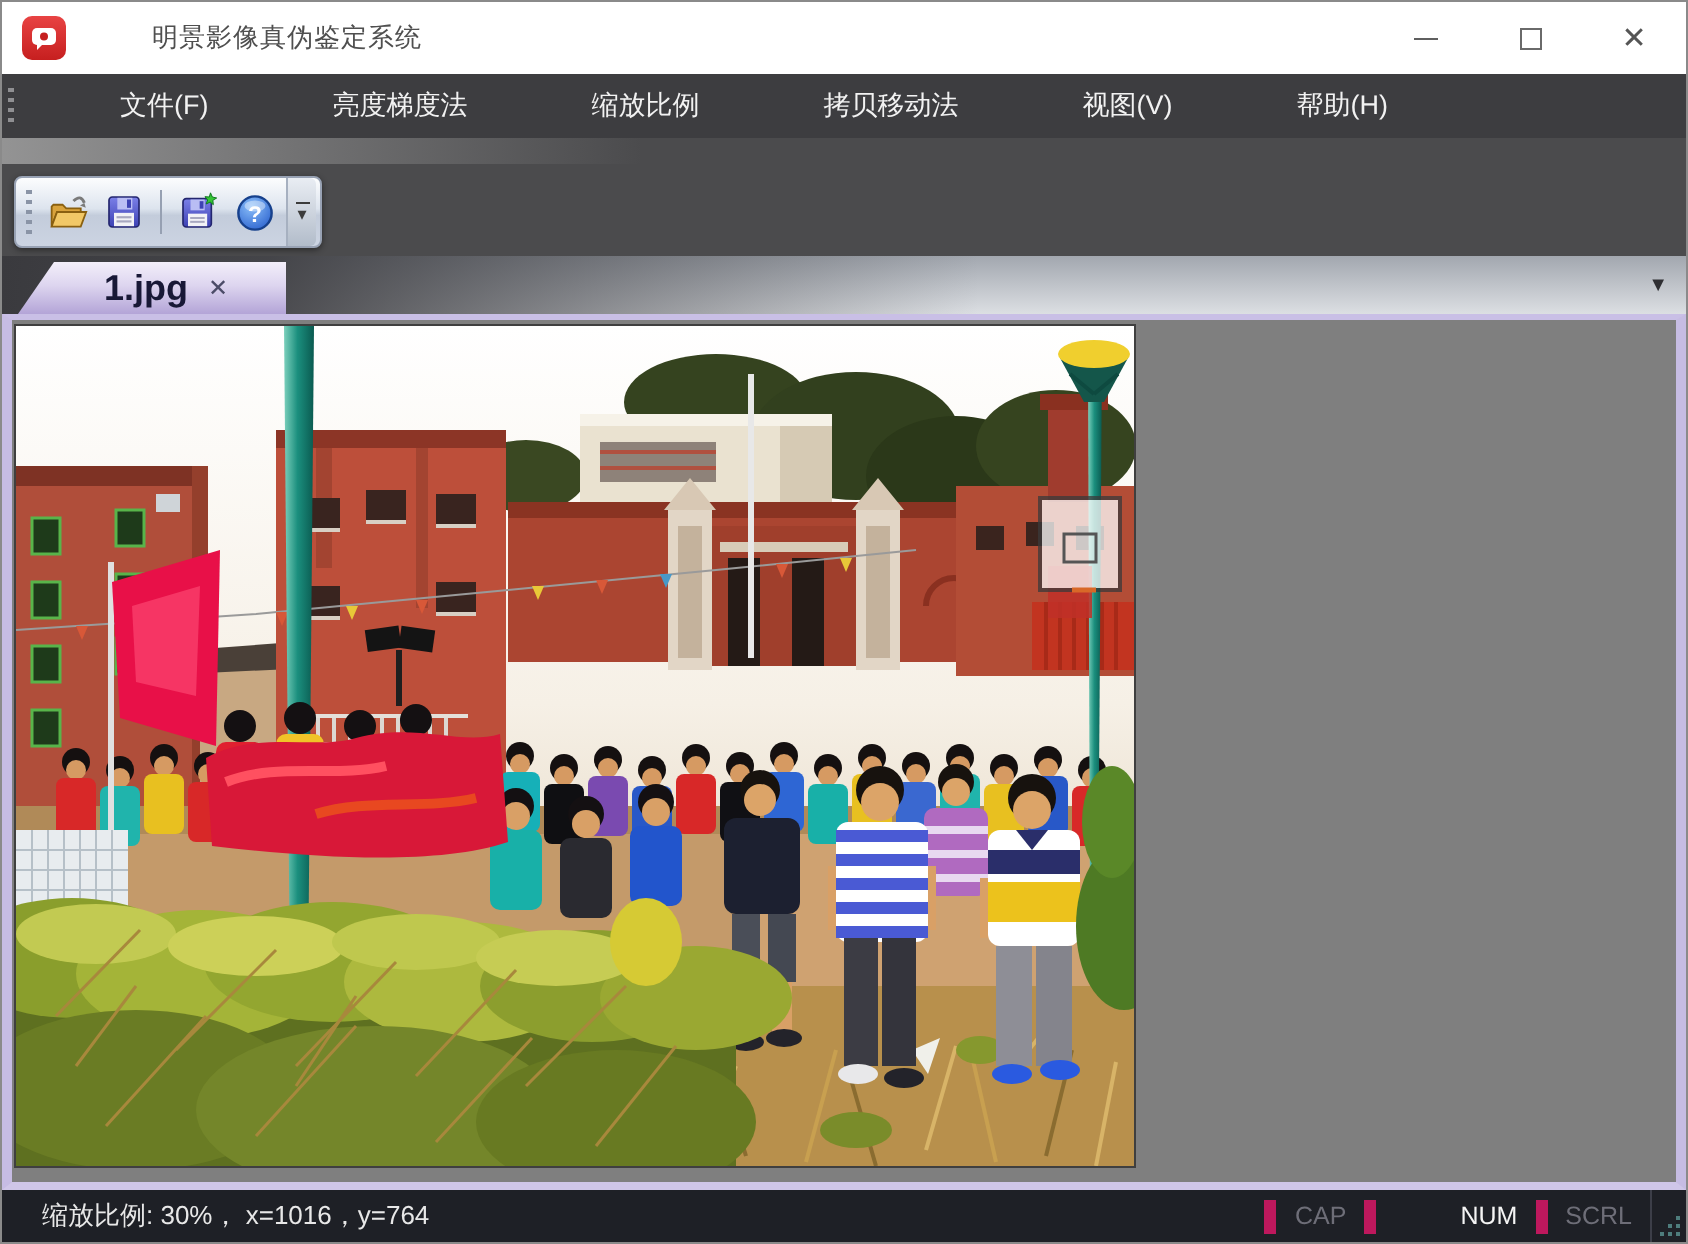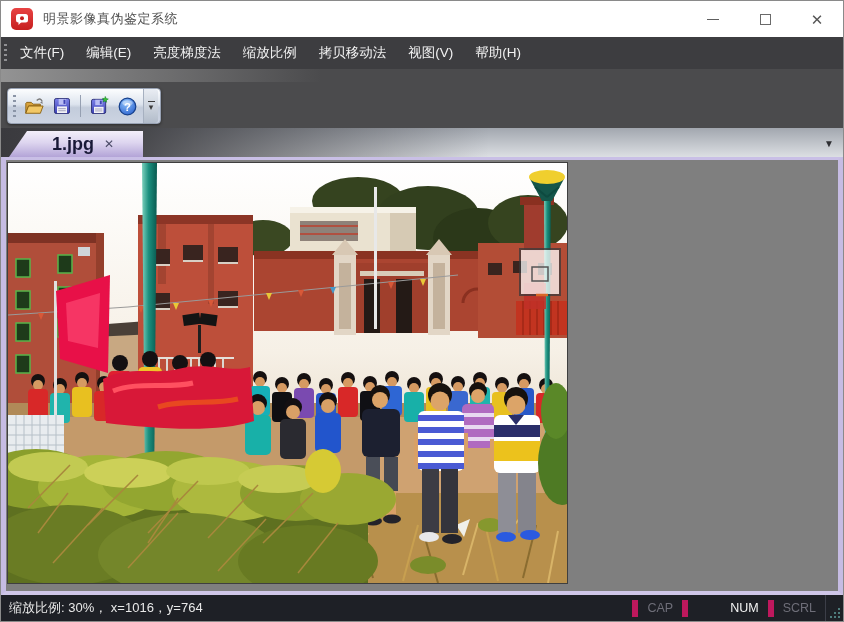--- a/index.html
+++ b/index.html
@@ -1,32 +1,32 @@
 <!DOCTYPE html>
 <html><head>
 <meta charset="utf-8">
 <style>
   * { margin:0; padding:0; box-sizing:border-box; }
   html,body { width:844px; height:622px; overflow:hidden; }
   body { font-family:"Liberation Sans","DejaVu Sans",sans-serif; background:#202020; }
   .window { width:844px; height:622px; display:flex; flex-direction:column; border:1px solid #8a8a8a; background:#4b4b4d; }
 
   
-  .titlebar { height:36px; background:#ffffff; display:flex; align-items:center; flex:0 0 auto; }
+  .titlebar { height:36px; background:#ffffff; display:flex; align-items:center; flex:0 0 auto;gap:33px; }
   .app-icon { width:22px; height:22px; margin-left:10px; border-radius:5px;
               background:linear-gradient(#e84343,#c61f1f); display:flex; align-items:center; justify-content:center; }
   .title-text { margin-left:10px; font-size:13px; color:#4f4f4f; letter-spacing:.5px; }
   .win-controls { margin-left:auto; display:flex; height:100%; }
   .win-btn { width:52px; height:100%; display:flex; align-items:center; justify-content:center; cursor:default; }
   .glyph-min { width:12px; height:0; border-top:1px solid #5f5f5f; display:inline-block; }
   .glyph-max { width:11px; height:11px; border:1px solid #6a6a6a; display:inline-block; }
   .glyph-close { font-size:15px; color:#555; line-height:1; }
 
   
-  .menubar { height:32px; background:#3d3d40; display:flex; align-items:stretch; flex:0 0 auto; }
+  .menubar { height:32px; background:#3d3d40; display:flex; align-items:stretch; flex:0 0 auto;gap:40px; }
   .menu-grip { width:3px; margin:7px 2px 7px 3px;
                background:repeating-linear-gradient(to bottom,#8f8f92 0 2px,transparent 2px 5px); }
   .menu-item { display:flex; align-items:center; padding:0 11px; font-size:13.5px; color:#f2f2f2; cursor:default; }
 
   
   .toolstrip { height:59px; background:#4b4b4d; position:relative; flex:0 0 auto; }
   .toolstrip::before { content:""; position:absolute; left:0; top:0; height:13px; width:320px;
        background:linear-gradient(90deg,rgba(160,160,160,.85),rgba(160,160,160,0)); }
   .toolbar { position:absolute; left:6px; top:19px; height:36px; display:flex; align-items:center;
        background:linear-gradient(#fcfdfe,#dde4ee 45%,#c3ccdb 55%,#ccd4e2);
@@ -57,21 +57,21 @@
 
   
   .canvas { flex:1 1 auto; background:#7f7f7f; border-left:5px solid #c6bce3; border-right:5px solid #c6bce3;
        border-top:3px solid #c9bfe6; border-bottom:4px solid #cfc6e8; position:relative; overflow:hidden; }
   .photo { position:absolute; left:1px; top:2px; width:561px; height:422px;
        border:1px solid #3f3f3f; background:#fff; }
   .photo svg { display:block; }
 
   
   .statusbar { height:26px; background:#1e2026; display:flex; align-items:center; flex:0 0 auto; color:#e8e8e8; }
-  .status-left { font-size:13px; padding-left:8px; white-space:pre; }
+  .status-left { font-size:13px; padding-left:20px; white-space:pre; }
   .status-right { margin-left:auto; display:flex; align-items:center; height:100%; }
   .ind { font-size:12.5px; color:#6e6e78; padding:0 9px; height:17px; display:flex; align-items:center;
        border-left:6px solid #be185d; }
   .ind.active { color:#f4f4f4;padding-left:42px; }
   .grip-cell { width:18px; height:100%; border-left:1px solid #3c3e48; display:flex; align-items:flex-end; justify-content:flex-end; padding:0 2px 2px 0; }
 </style>
 </head>
 <body>
 
 <div class="window">
@@ -94,21 +94,20 @@
         </div>
       <div class="win-btn">
           <span class="glyph-close">✕</span>
         </div>
     </div>
   </div>
 
   <div class="menubar">
     <div class="menu-grip"></div>
     <div class="menu-item">文件(F)</div>
-    <div class="menu-item">编辑(E)</div>
     <div class="menu-item">亮度梯度法</div>
     <div class="menu-item">缩放比例</div>
     <div class="menu-item">拷贝移动法</div>
     <div class="menu-item">视图(V)</div>
     <div class="menu-item">帮助(H)</div>
   </div>
 
   <div class="toolstrip">
     <div class="toolbar">
       <div class="tb-grip"></div>

